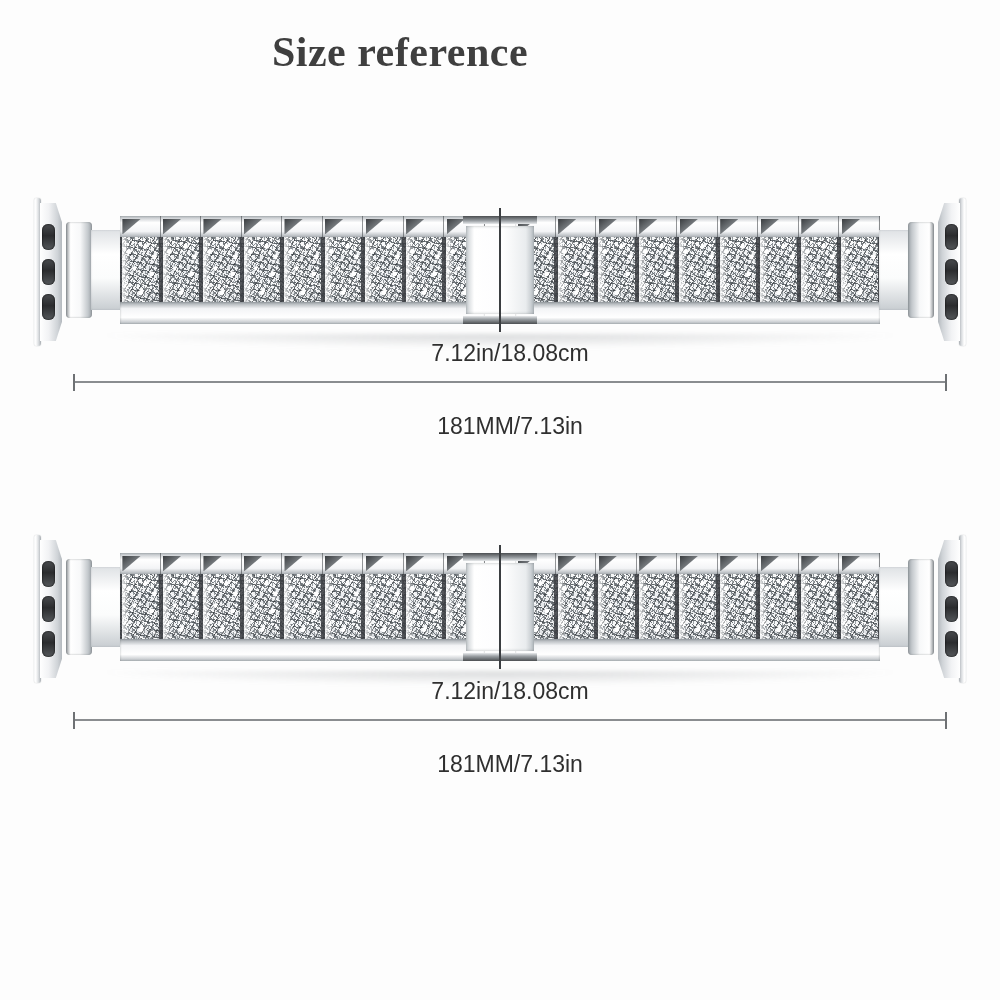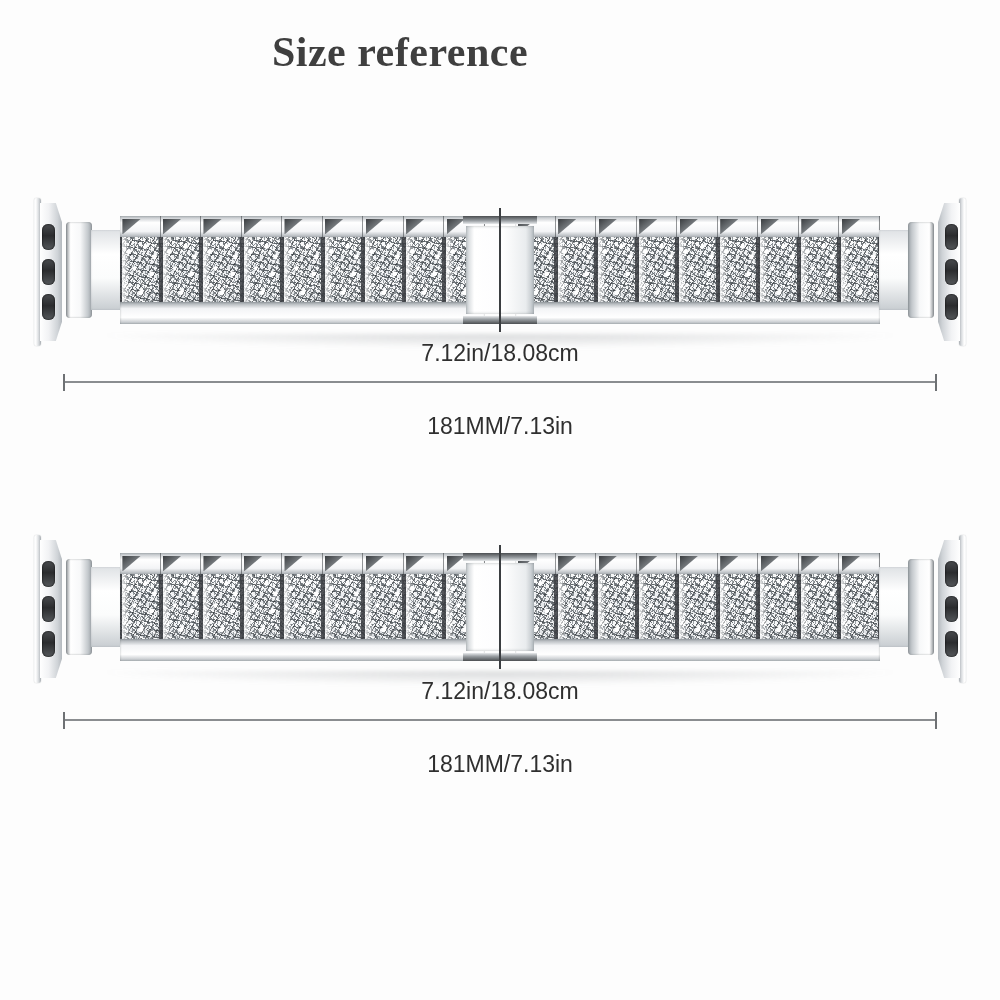--- a/index.html
+++ b/index.html
@@ -190,21 +190,21 @@
   }
 
   
   .band-shadow{
     position:absolute; left:70px; right:70px; bottom:2px; height:14px;
     background:radial-gradient(ellipse at 50% 0%, rgba(120,125,130,.28), rgba(255,255,255,0) 72%);
     filter:blur(2px);
   }
 
   
-  .dim-group{ position:absolute; left:0; width:849px; }
+  .dim-group{ position:absolute; left:0; width:849px;padding-left:10px; }
   #dim-group-1{ top:340px; }
   #dim-group-2{ top:678px; }
 
   .dim-label-top, .dim-label-bottom{
     width:1000px; text-align:center;
     font-size:23px; color:#2f2f2f;
     font-family:"Liberation Sans", sans-serif;
   }
   .dim-label-top{ margin-bottom:7px; }
   .dim-label-bottom{ margin-top:23px; }

